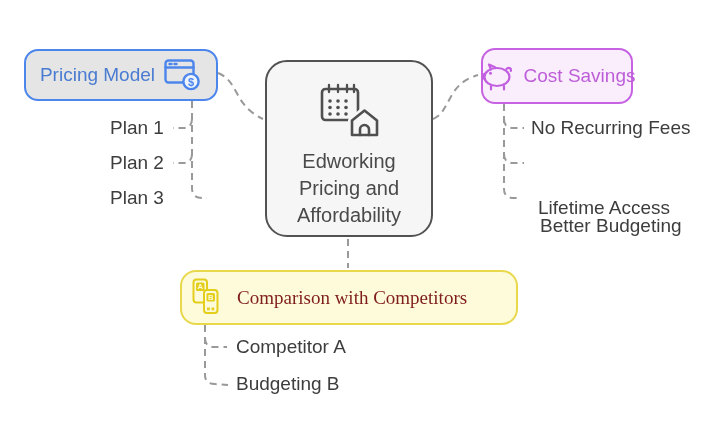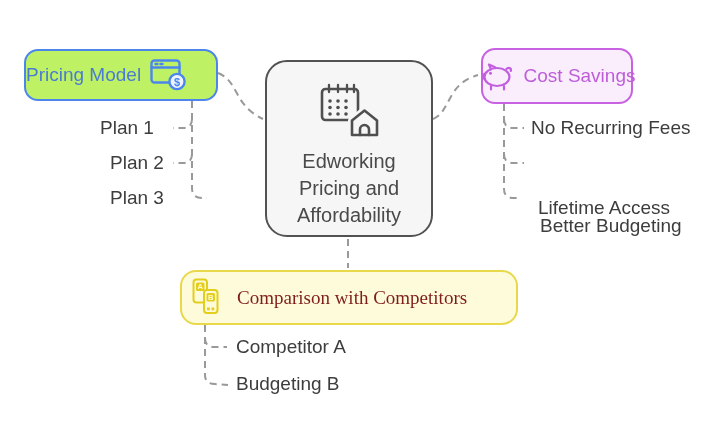--- a/index.html
+++ b/index.html
@@ -5,22 +5,22 @@
   html,body{margin:0;padding:0;background:#ffffff;}
   .canvas{
     position:relative;width:722px;height:446px;background:#ffffff;
     font-family:"Liberation Sans",sans-serif;overflow:hidden;
   }
   .connectors{position:absolute;left:0;top:0;width:722px;height:446px;}
   .connectors path{fill:none;stroke:#999999;stroke-width:2;stroke-dasharray:7 5;}
   .node{position:absolute;display:flex;align-items:center;box-sizing:border-box;}
   .node-pricing{
     left:24px;top:49px;width:194px;height:52px;
-    background:#bef264;border:2px solid #4c86ec;border-radius:14px;
-    gap:9px;
+    background:#e5e5e5;border:2px solid #4c86ec;border-radius:14px;
+    justify-content:center;gap:9px;
   }
   .node-pricing .node-label{color:#4a7cd1;}
   .node-cost{
     left:481px;top:48px;width:152px;height:56px;
     background:#faeefd;border:2px solid #c763e2;border-radius:14px;
     justify-content:center;gap:9px;
   }
   .node-cost .node-label{color:#bd5ed8;}
   .node-comparison{
     left:180px;top:270px;width:338px;height:55px;
@@ -34,21 +34,21 @@
     background:#f6f6f6;border:2px solid #525252;border-radius:22px;
     flex-direction:column;justify-content:flex-start;padding-top:20px;
   }
   .center-title{
     margin-top:10px;width:124px;text-align:center;
     font-size:20px;line-height:27px;color:#4a4a4a;
   }
   .child{
     position:absolute;font-size:19px;line-height:22px;color:#3d3d3d;white-space:nowrap;
   }
-  .c-plan1{left:100px;top:117px;}
+  .c-plan1{left:110px;top:117px;}
   .c-plan2{left:110px;top:152px;}
   .c-plan3{left:110px;top:187px;}
   .c-fees{left:531px;top:117px;text-align:center;}
   .c-lifetime{left:538px;top:168px;margin-top:29px;}
   .c-budget{left:540px;top:187px;margin-top:28px;}
   .c-compa{left:236px;top:336px;}
   .c-compb{left:236px;top:373px;}
   .icon{flex:0 0 auto;display:block;}
 </style>
 </head>

